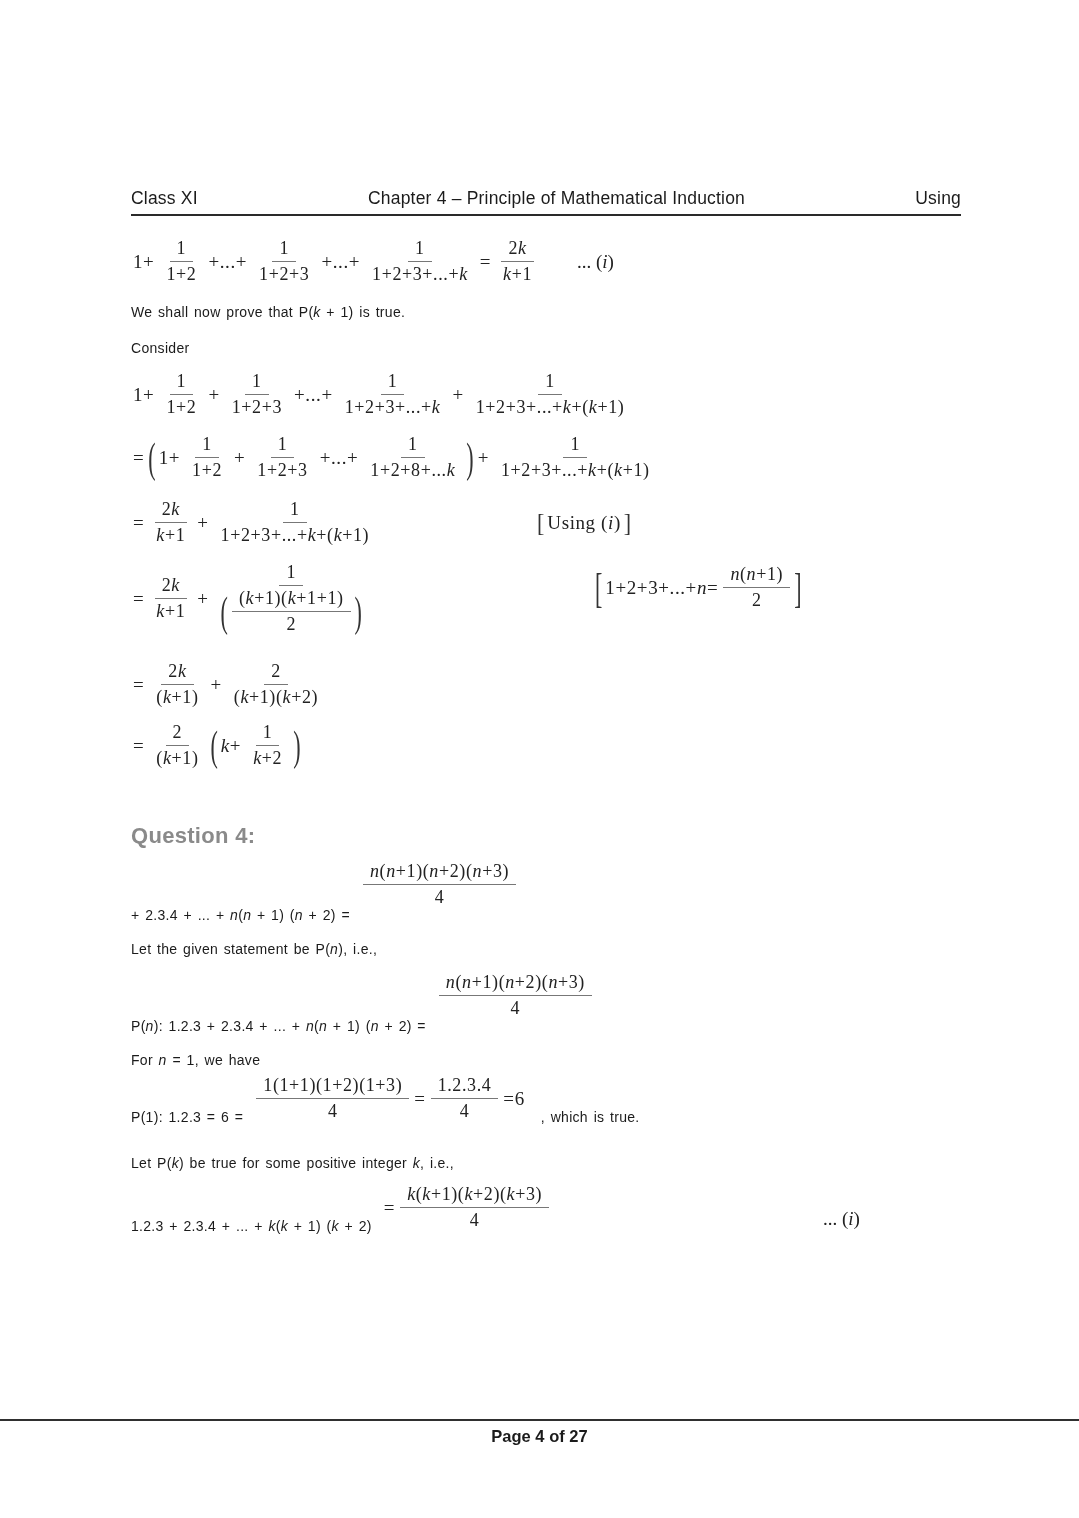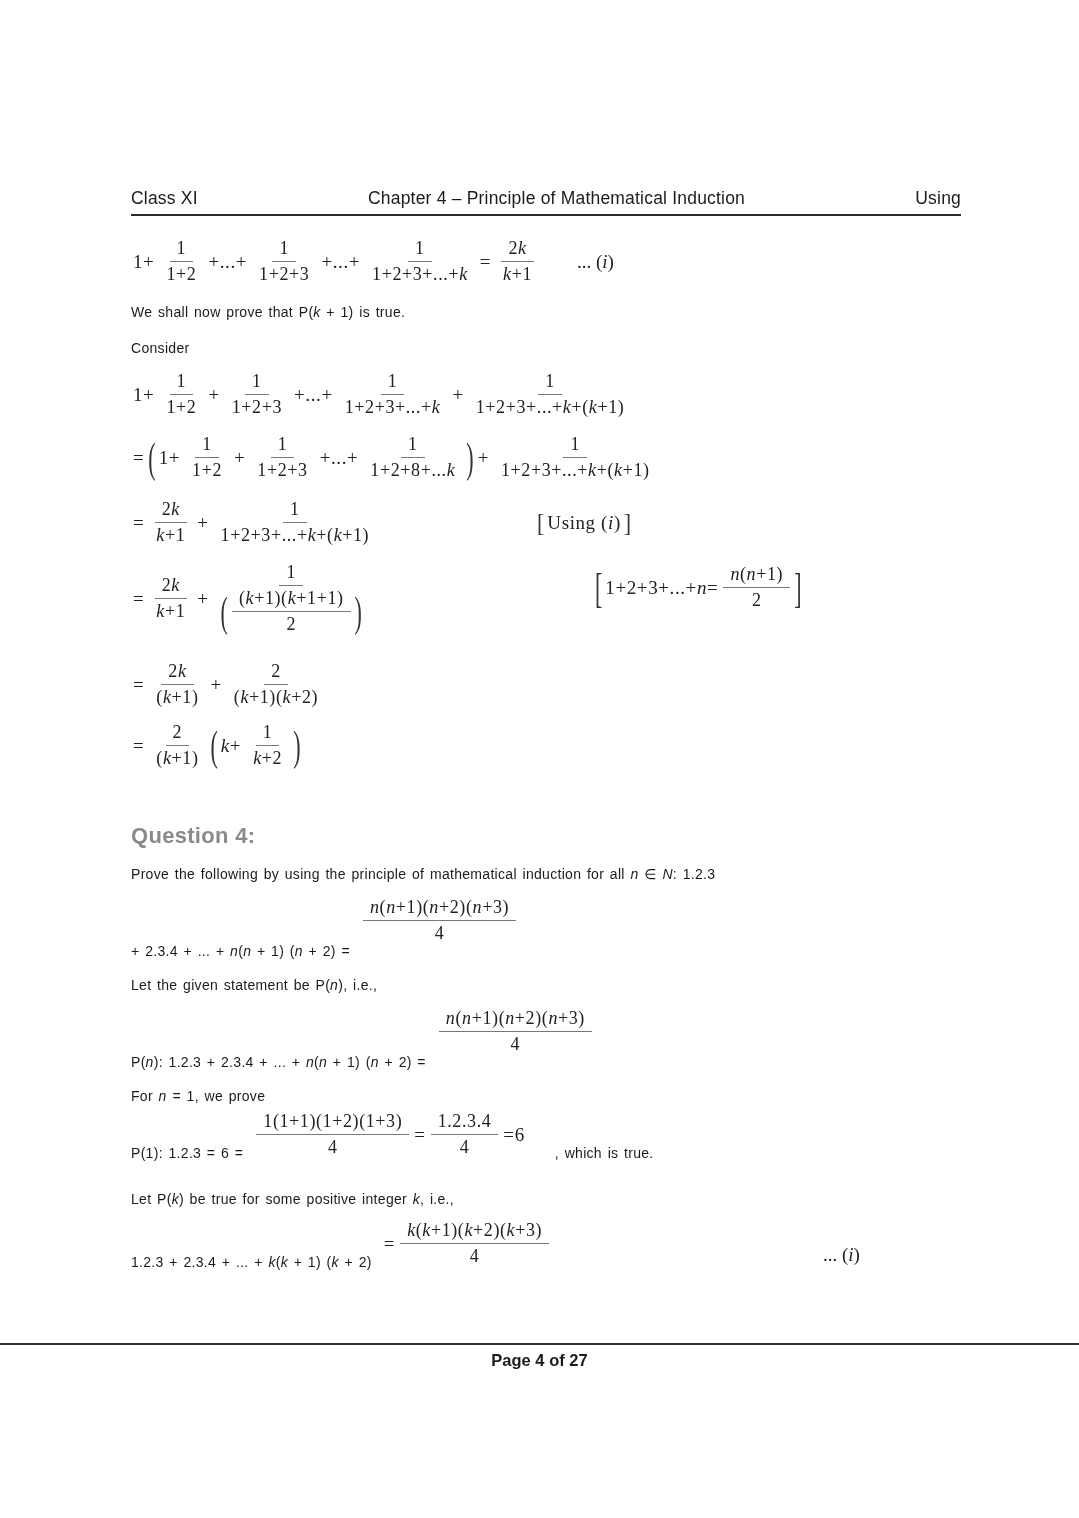--- a/index.html
+++ b/index.html
@@ -46,21 +46,21 @@
   .mixrow .math{margin-left:10px;}
   .lift-18{transform:translateY(-18px);}
   .lift-6{transform:translateY(-6px);}
   .note{position:absolute;}
   .note-eq1{left:446px;top:50%;transform:translateY(-50%);}
   .note-eq4{left:404px;top:50%;transform:translateY(-50%);}
   .note-eq5{left:462px;top:2px;}
   .note-eq11{left:682px;top:18px;}
   
   .footer{
-    position:absolute;left:0;top:1343px;width:1079px;
+    position:absolute;left:0;top:1419px;width:1079px;
     border-top:2.5px solid #2f2f2f;text-align:center;
   }
   .footer .pageno{display:inline-block;margin-top:6px;font-weight:bold;font-size:16.5px;}
 </style>
 </head>
 <body>
 
 <div class="page">
   <div class="content">
 
@@ -339,21 +339,20 @@
                   <span class="mrow-txt"><i class="mvar">k</i><span class="">+2</span></span>
                 </span>
               </span>
             </span>
             <span class="delim" style="transform: scaleY(1.95833);">)</span>
           </span>
         </span>
     </div>
 
     <p class="qhead" style="margin-top:54px">Question 4:</p>
-    <p class="body-text" style="margin-top:14px"><span>Prove the following by using the principle of mathematical induction for all </span><i>n</i><span> ∈ </span><i>N</i><span>: 1.2.3</span></p>
 
     <div class="mixrow" style="margin-top:30px">
       <span class="body-text"><span>+ 2.3.4 + ... + </span><i>n</i><span>(</span><i>n</i><span> + 1) (</span><i>n</i><span> + 2) = </span></span>
       <span class="math lift-18">
           <span class="frac">
             <span class="num">
               <span class="mrow-txt"><i class="mvar">n</i><span class="">(</span><i class="mvar">n</i><span class="">+1)(</span><i class="mvar">n</i><span class="">+2)(</span><i class="mvar">n</i><span class="">+3)</span></span>
             </span>
             <span class="den">
               <span class="mrow-txt"><span class="">4</span></span>
@@ -371,21 +370,21 @@
             <span class="num">
               <span class="mrow-txt"><i class="mvar">n</i><span class="">(</span><i class="mvar">n</i><span class="">+1)(</span><i class="mvar">n</i><span class="">+2)(</span><i class="mvar">n</i><span class="">+3)</span></span>
             </span>
             <span class="den">
               <span class="mrow-txt"><span class="">4</span></span>
             </span>
           </span>
         </span>
     </div>
 
-    <p class="body-text" style="margin-top:12px"><span>For </span><i>n</i><span> = 1, we prove</span></p>
+    <p class="body-text" style="margin-top:12px"><span>For </span><i>n</i><span> = 1, we have</span></p>
 
     <div class="mixrow" style="margin-top:10px">
       <span class="body-text"><span>P(1): 1.2.3 = 6 = </span></span>
       <span class="math lift-6">
           <span class="frac">
             <span class="num">
               <span class="mrow-txt"><span class="">1(1+1)(1+2)(1+3)</span></span>
             </span>
             <span class="den">
               <span class="mrow-txt"><span class="">4</span></span>
@@ -395,21 +394,21 @@
           <span class="frac">
             <span class="num">
               <span class="mrow-txt"><span class="">1.2.3.4</span></span>
             </span>
             <span class="den">
               <span class="mrow-txt"><span class="">4</span></span>
             </span>
           </span>
           <span class="mrow-txt"><span class="">=6</span></span>
         </span>
-      <span class="body-text" style="margin-left:28px"><span>, which is true.</span></span>
+      <span class="body-text" style="margin-left:14px"><span>, which is true.</span></span>
     </div>
 
     <p class="body-text" style="margin-top:24px"><span>Let P(</span><i>k</i><span>) be true for some positive integer </span><i>k</i><span>, i.e.,</span></p>
 
     <div class="mixrow" style="margin-top:16px">
       <span class="body-text"><span>1.2.3 + 2.3.4 + ... + </span><i>k</i><span>(</span><i>k</i><span> + 1) (</span><i>k</i><span> + 2) </span></span>
       <span class="math lift-6">
           <span class="mrow-txt"><span class="">=</span></span>
           <span class="frac">
             <span class="num">

